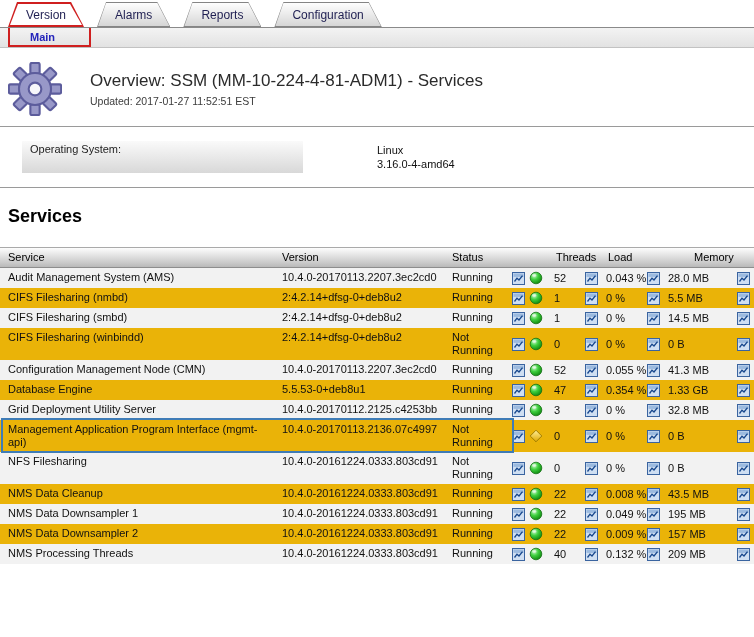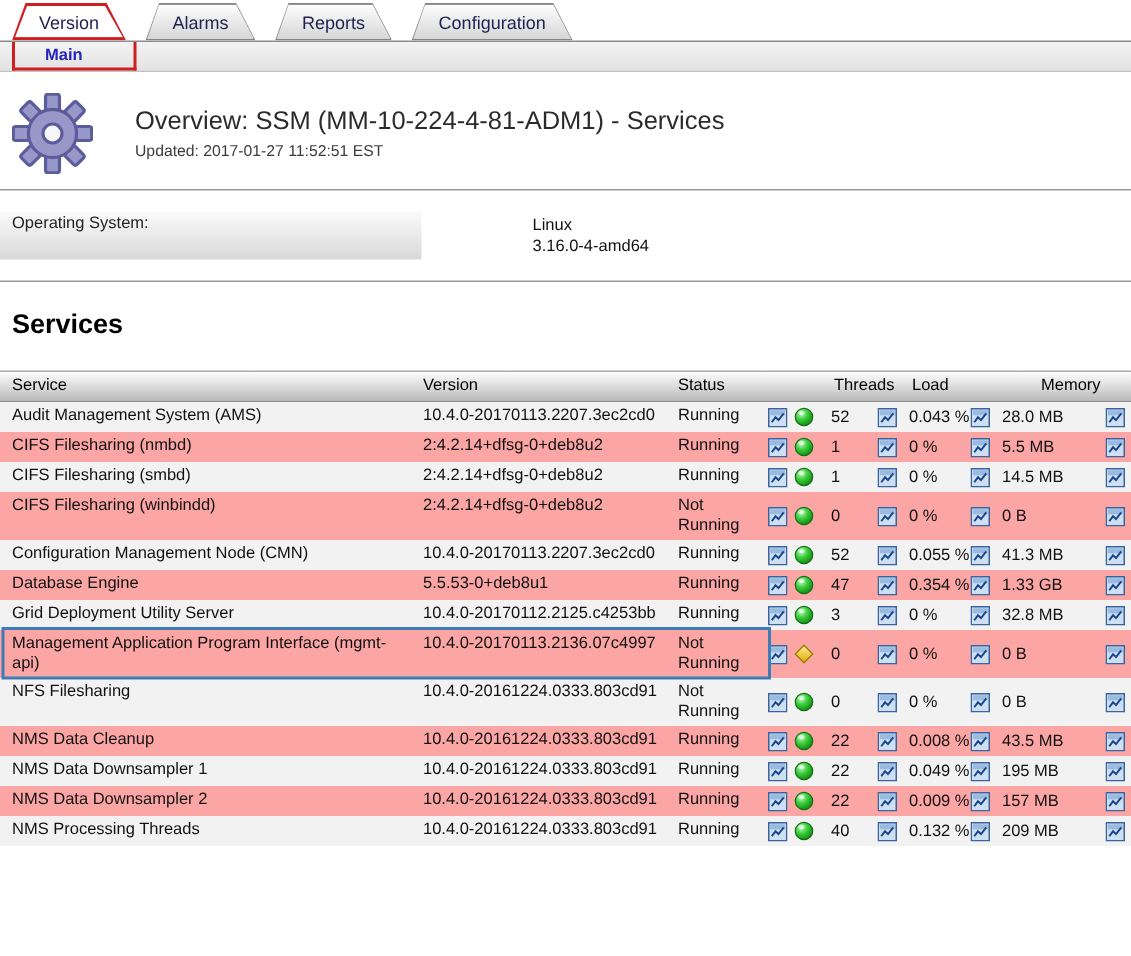--- a/index.html
+++ b/index.html
@@ -34,38 +34,38 @@
     text-decoration: none; cursor: pointer; }
 
   
   .title-block { display: flex; align-items: center; margin: 14px 0 10px 8px; }
   .gear { margin-right: 28px; flex: 0 0 auto; }
   .title-text h1 { margin: 0; font-size: 17px; font-weight: normal; color: #2b2b2b; }
   .updated { margin-top: 4px; font-size: 10.5px; color: #3c3c3c; }
   .hr { border: none; border-top: 1px solid #9a9a9a; margin: 0; }
 
   
-  .os-row { display: flex; margin-top: 14px; }
+  .os-row { display: flex; margin-top: 14px; margin-left: 22px; }
   .os-label { width: 281px; padding: 2px 8px; background: linear-gradient(#fafafa, #d8d8d8); color: #222; }
   .os-value { padding: 2px 0 2px 74px; line-height: 14px; }
   .os-hr { margin-top: 14px; }
 
   
   .services-heading { margin: 18px 0 20px 8px; font-size: 18px; font-weight: bold; color: #000; }
   .grid { display: grid; grid-template-columns: 276px 170px 62px 42px 52px 62px 1fr; }
   .thead { background: linear-gradient(#fdfdfd, #cfcfcf 70%, #b9b9b9);
     border-top: 1px solid #aaa; border-bottom: 1px solid #8d8d8d; }
   .th { padding: 3px 6px; color: #000; line-height: 13px; }
   .th.c-service { padding-left: 8px; }
   .th.c-status { grid-column: span 2; }
   .th.c-memory { padding-left: 30px; }
 
   .trow { position: relative; }
   .trow.odd { background: #f2f2f2; }
-  .trow.even { background: #fca5a5; }
+  .trow.even { background: #eab308; }
   .td { padding: 3px 6px; line-height: 13px; }
   .c-service-cell { padding-left: 8px; }
   .c-icons { display: flex; align-items: center; gap: 4px; padding: 3px 4px; }
   .c-num { display: flex; justify-content: space-between; align-items: center; padding: 3px 4px; }
   .c-num .val { white-space: nowrap; }
   .chart-icon { display: inline-flex; width: 13px; height: 13px; flex: 0 0 13px; cursor: pointer; }
   .state-icon { display: inline-flex; width: 14px; height: 14px; }
 
   .hl-box { display: none; position: absolute; left: 1px; right: 240px; top: -2px; bottom: -1px;
     border: 2px solid #3f7cb6; pointer-events: none; z-index: 2; }

